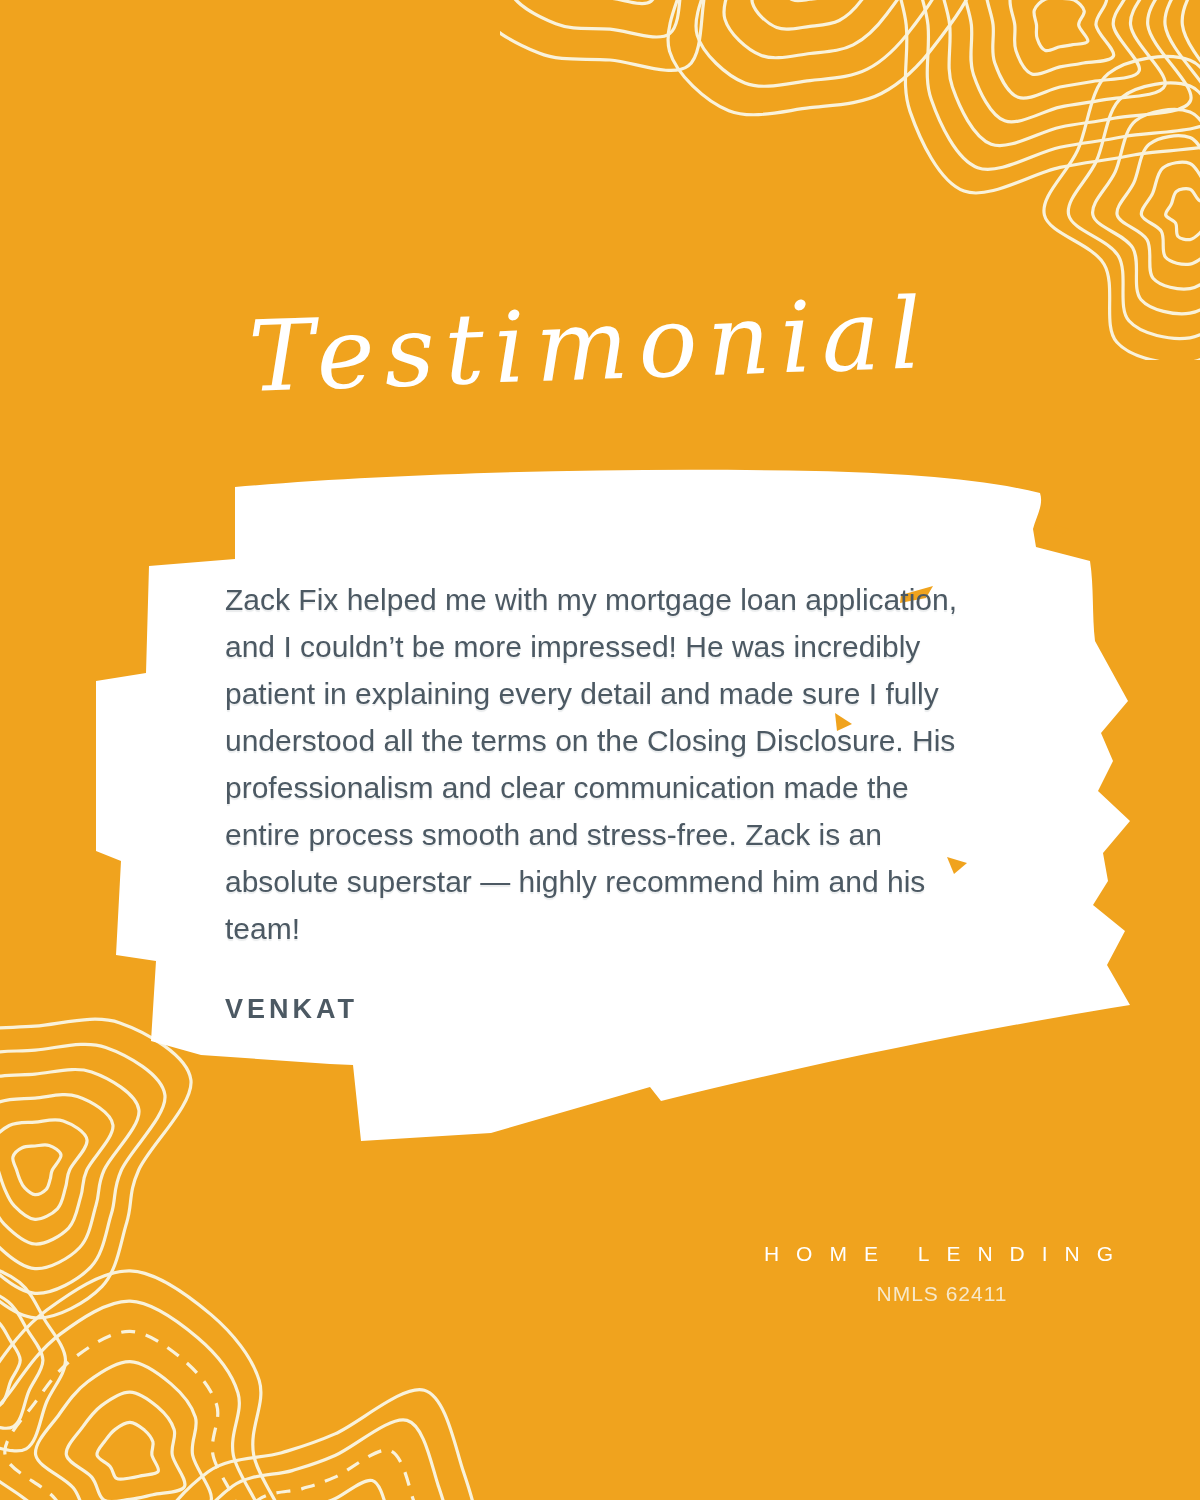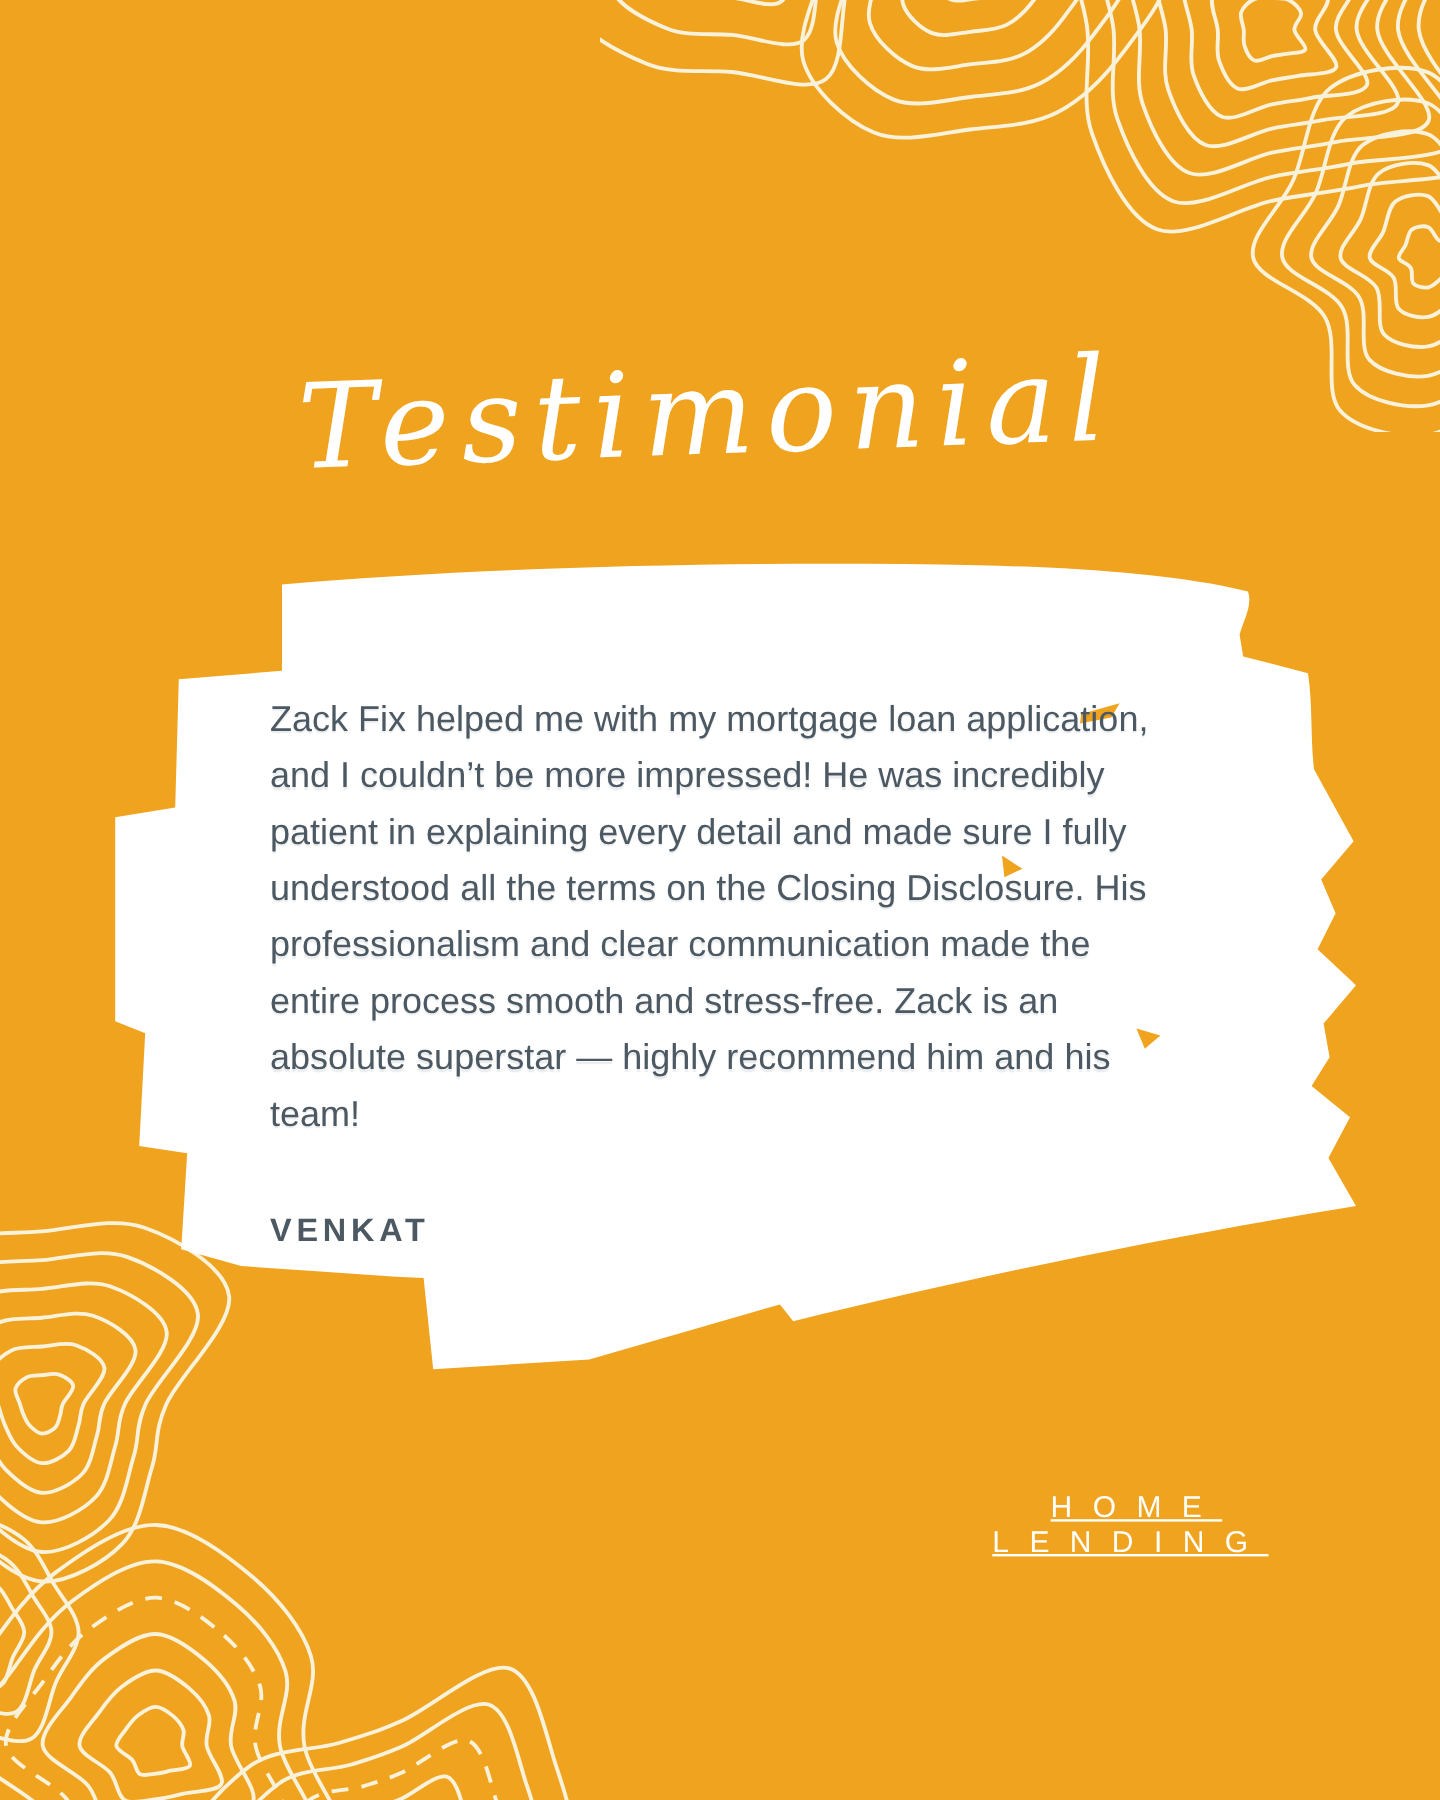--- a/index.html
+++ b/index.html
@@ -30,36 +30,36 @@
   .brush{position:absolute;left:95px;top:465px;}
   .quote-block{
     position:absolute;left:225px;top:576px;width:750px;
     text-align:left;color:var(--quote);
   }
   .quote-text{
     font-size:30px;line-height:47px;font-weight:500;
     text-shadow:0 2px 1px rgba(76,89,99,0.12);
   }
   .attribution{
-    margin-top:58px;font-size:27px;font-weight:bold;
+    margin-top:42px;font-size:27px;font-weight:bold;
     letter-spacing:4px;color:var(--quote);
   }
   .brand{
     position:absolute;left:742px;top:1230px;width:400px;
     text-align:center;color:var(--white);
   }
   .brand-wordmark{
     font-size:128px;font-weight:bold;line-height:1.05;
     letter-spacing:-9px;color:var(--white);
     -webkit-text-stroke:5px var(--white);
     font-family:"DejaVu Sans",sans-serif;
   }
   .brand-subtitle{
-    margin-top:12px;font-size:25px;font-weight:400;
-    letter-spacing:17px;text-indent:10px;color:var(--white);text-decoration:underline;
+    margin-top:12px;font-size:21px;font-weight:400;
+    letter-spacing:17px;text-indent:10px;color:var(--white);
   }
   .brand-nmls{
     margin-top:16px;font-size:21px;letter-spacing:1px;
     color:var(--nmls);opacity:0.92;
   }
   .ehl{
     position:absolute;left:34px;top:1396px;width:128px;
     text-align:center;color:var(--white);
   }
   .ehl-line1{font-size:10px;font-weight:bold;letter-spacing:0.6px;margin-top:2px;}
@@ -158,16 +158,17 @@
     <path fill="var(--bg)" d="M960,60 l14,4 l-10,8 z"></path>
   </svg>
 
   <div class="quote-block">
     <div class="quote-text">Zack Fix helped me with my mortgage loan application, and I couldn’t be more impressed! He was incredibly patient in explaining every detail and made sure I fully understood all the terms on the Closing Disclosure. His professionalism and clear communication made the entire process smooth and stress-free. Zack is an absolute superstar — highly recommend him and his team!</div>
     <div class="attribution">VENKAT</div>
   </div>
 
   <div class="brand">
     <div class="brand-subtitle">HOME LENDING</div>
+    <div class="brand-nmls">NMLS 62411</div>
   </div>
 
 
 </div>
 
 </body></html>

